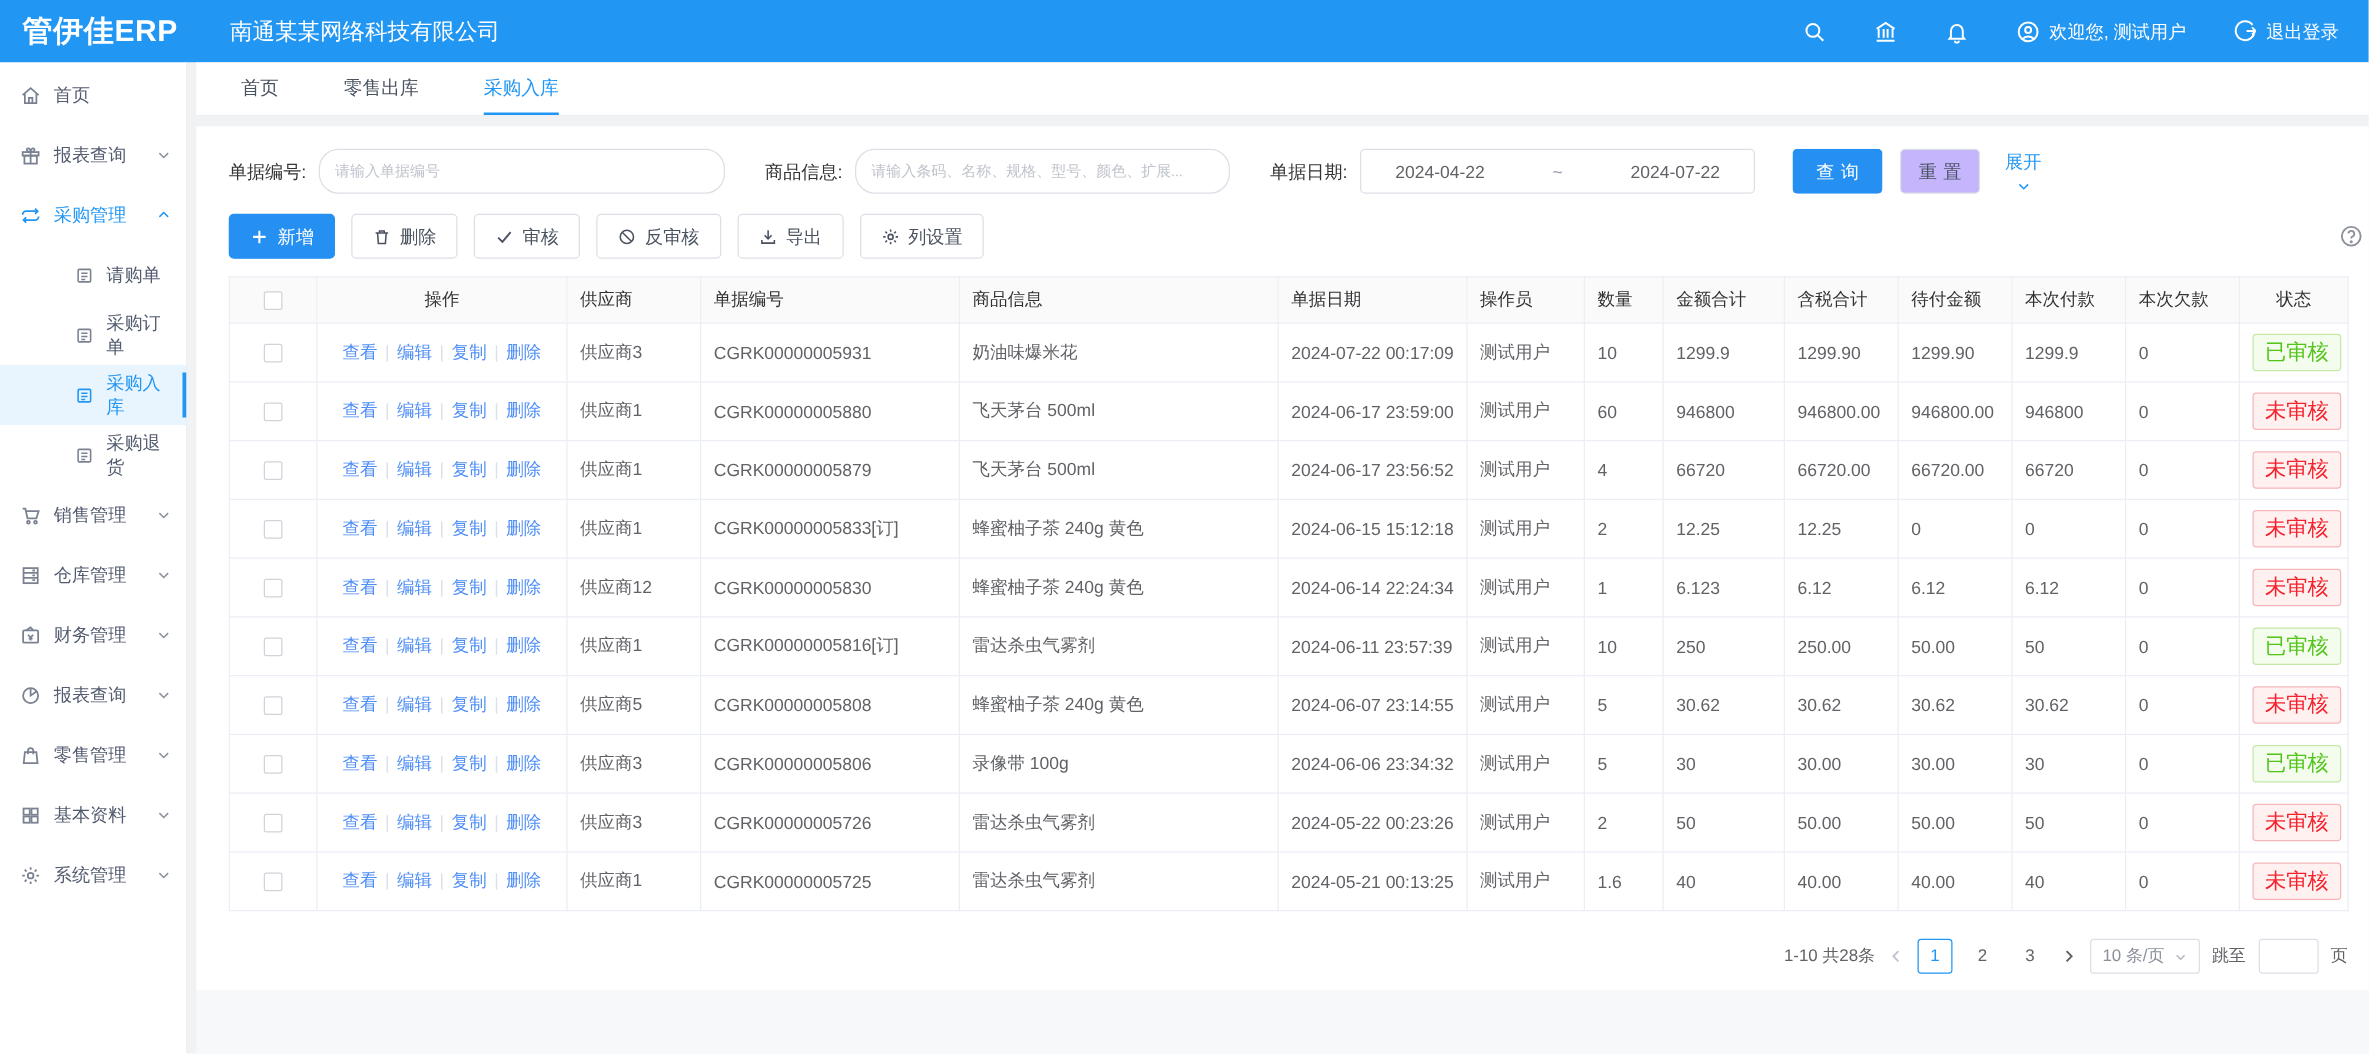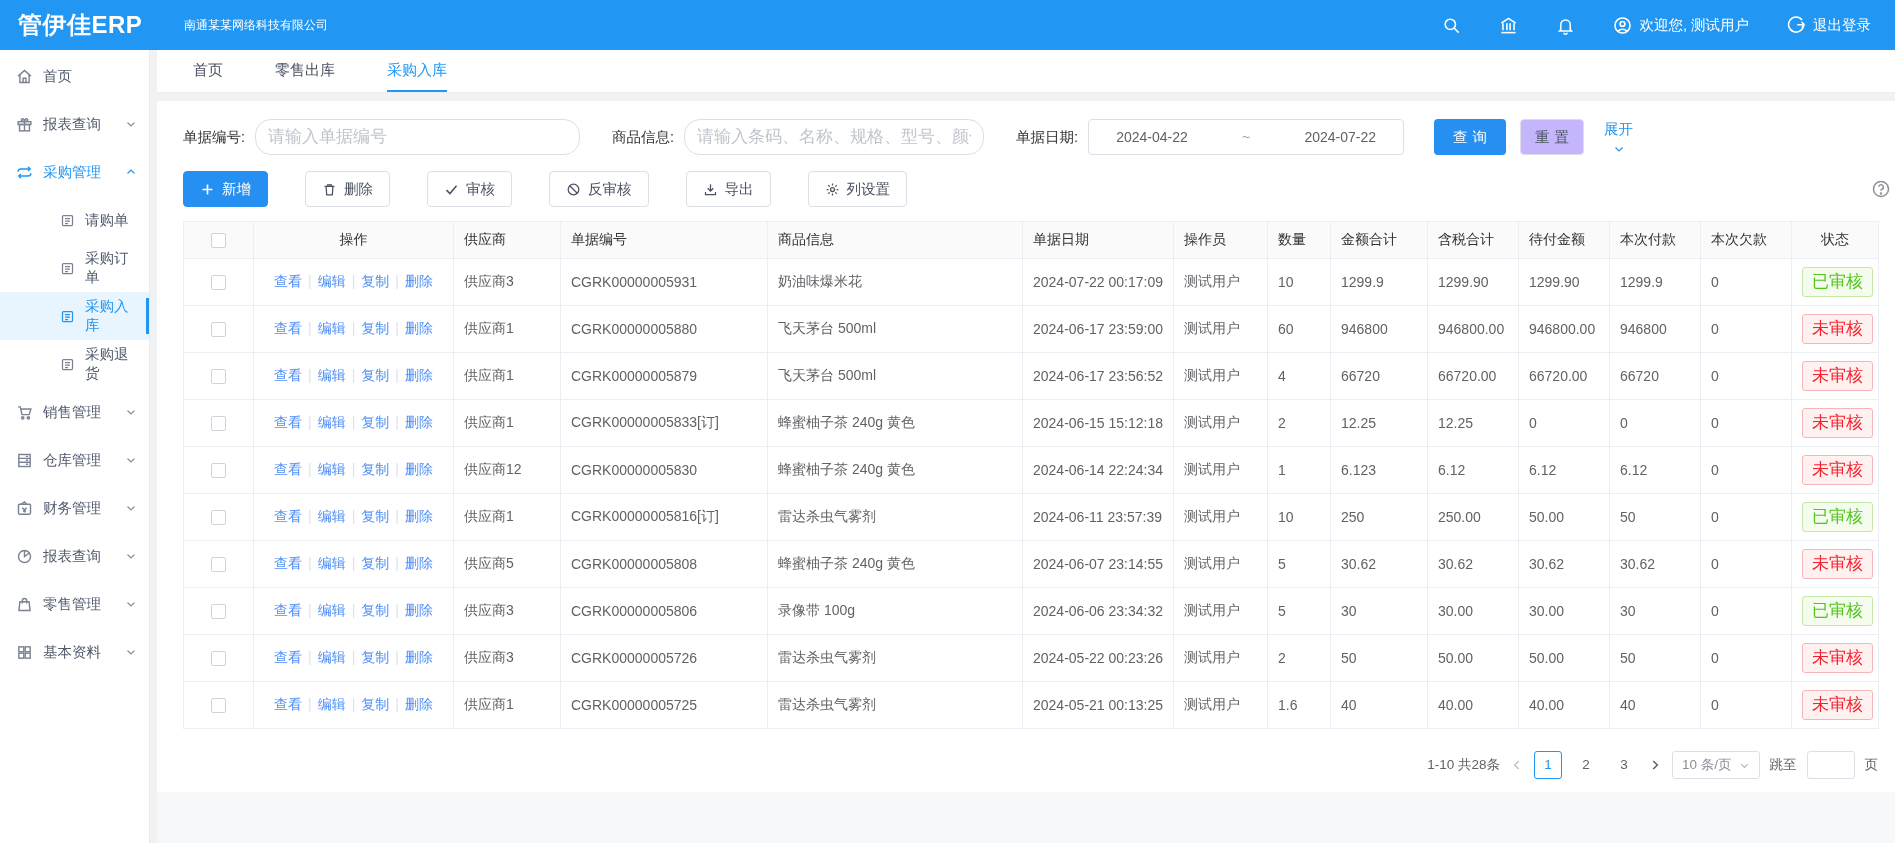--- a/index.html
+++ b/index.html
@@ -3,21 +3,21 @@
 <meta charset="utf-8">
 <style>
   * { margin:0; padding:0; box-sizing:border-box; }
   html,body { width:1895px; height:843px; overflow:hidden; background:#fff;
     font-family:"Liberation Sans", sans-serif; }
 
   
   .topbar { height:50px; background:#2196f3; display:flex; align-items:center;
     padding:0 24px 0 18px; color:#fff; }
   .logo { font-size:24px; font-weight:700; letter-spacing:0.5px; width:138px; white-space:nowrap; }
-  .company { font-size:12px; margin-left:28px; }
+  .company { font-size:18px; margin-left:28px; }
   .topbar-right { margin-left:auto; display:flex; align-items:center; gap:38px; }
   .tb-icon { width:19px; height:19px; display:inline-flex; cursor:pointer; }
   .tb-group { display:flex; align-items:center; gap:7px; font-size:14.5px; cursor:pointer; white-space:nowrap; }
   svg { display:block; }
 
   
   .shell { display:flex; height:793px; }
 
   
   .sidebar { width:150px; flex:0 0 150px; background:#fff; border-right:1px solid #e9e9e9;
@@ -42,37 +42,37 @@
     align-items:center; border-bottom:2px solid transparent; cursor:pointer; }
   .tab.active { color:#2196f3; border-bottom-color:#2196f3; }
   .gap8 { height:8px; background:#f1f2f4; }
   .panel { background:#fff; height:691px; padding:18px 0 0 26px; }
   .below { flex:1; background:#f7f8fa; }
 
   
   .filterbar { display:flex; align-items:center; font-size:14.5px; color:#333; margin-bottom:16px; }
   .f-label { margin-right:10px; white-space:nowrap; }
   .f-input { height:36px; border:1px solid #dcdfe6; border-radius:16px; padding:0 12px;
-    font-size:17px; color:#606266; outline:none; font-family:Liberation Serif, serif; }
+    font-size:12px; color:#606266; outline:none; font-family:Liberation Serif, serif; }
   .f-input::placeholder { color:#c0c4cc; }
   .in-billno { width:325px; }
   .in-product { width:300px; }
   .ml32 { margin-left:32px; }
   .daterange { width:316px; height:36px; border:1px solid #dcdfe6; border-radius:4px;
     display:flex; align-items:center; justify-content:space-around; color:#606266; font-size:14px; cursor:pointer; }
   .daterange .tilde { color:#9aa0ab; }
   .btn { height:36px; border-radius:4px; font-size:14.5px; cursor:pointer; border:1px solid transparent;
     display:inline-flex; align-items:center; font-family:inherit; }
   .btn-primary { background:#2590f2; color:#fff; padding:0 13px 0 18px; letter-spacing:5px; margin-left:30px; }
   .btn-plain { background:#c4b5fd; border-color:#dcdfe6; color:#4a5260; padding:0 9px 0 14px; letter-spacing:5px; margin-left:14px; }
   .expand { margin-left:20px; color:#2196f3; display:inline-flex; align-items:center; gap:4px; cursor:pointer;flex-direction:column; }
   .expand .chev { width:12px; height:12px; }
 
   
-  .toolbar { display:flex; align-items:center; margin-bottom:14px; padding-right:4px;gap:24px; }
+  .toolbar { display:flex; align-items:center; margin-bottom:14px; padding-right:4px; }
   .tbtn { height:36px; border:1px solid #dcdfe6; background:#fff; border-radius:4px; color:#4a5260;
     display:inline-flex; align-items:center; gap:7px; padding:0 16px; font-size:14.5px;
     margin-right:13px; cursor:pointer; font-family:inherit; }
   .tbtn .bi { width:15px; height:15px; }
   .tbtn.primary { background:#2590f2; border-color:#2590f2; color:#fff; }
   .help { margin-left:auto; width:20px; height:20px; color:#8c9099; cursor:pointer; }
 
   
   table { border-collapse:collapse; table-layout:fixed; width:1695px; font-size:14px; color:#606266; }
   th, td { border:1px solid #ebeef5; padding:0 10px; white-space:nowrap; overflow:hidden; }
@@ -321,20 +321,34 @@
           </svg>
       </span>
       <span>基本资料</span>
       <span class="chev">
         <svg viewBox="0 0 24 24" fill="none" stroke="currentColor" stroke-width="2.4">
             <path d="M5 9 L12 16 L19 9"></path>
           </svg>
       </span>
     </div>
 
+    <div class="nav-item">
+      <span class="ni">
+        <svg viewBox="0 0 24 24" fill="none" stroke="currentColor" stroke-width="2">
+            <circle cx="12" cy="12" r="3.2"></circle>
+            <path d="M12 2.5 V5.5 M12 18.5 V21.5 M2.5 12 H5.5 M18.5 12 H21.5 M5.3 5.3 L7.4 7.4 M16.6 16.6 L18.7 18.7 M18.7 5.3 L16.6 7.4 M7.4 16.6 L5.3 18.7"></path>
+          </svg>
+      </span>
+      <span>系统管理</span>
+      <span class="chev">
+        <svg viewBox="0 0 24 24" fill="none" stroke="currentColor" stroke-width="2.4">
+            <path d="M5 9 L12 16 L19 9"></path>
+          </svg>
+      </span>
+    </div>
   </aside>
 
   <div class="main">
     <div class="tabbar">
       <div class="tab">首页</div>
       <div class="tab">零售出库</div>
       <div class="tab active">采购入库</div>
     </div>
     <div class="gap8"></div>
 

